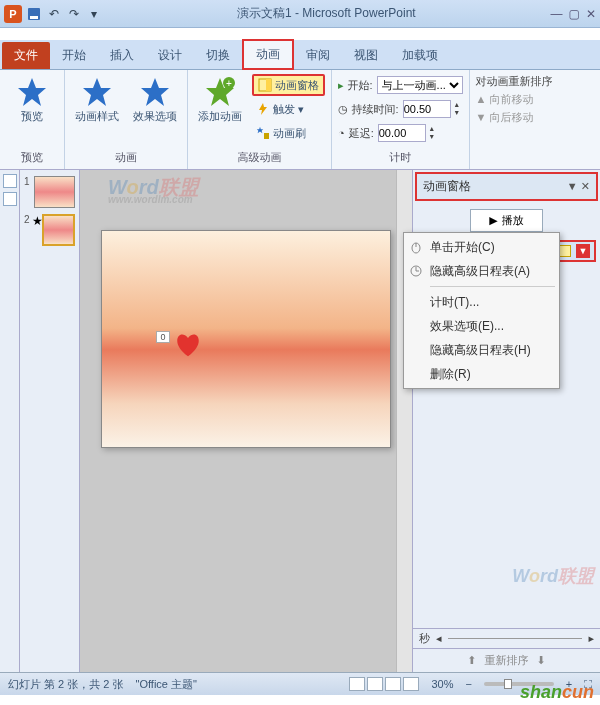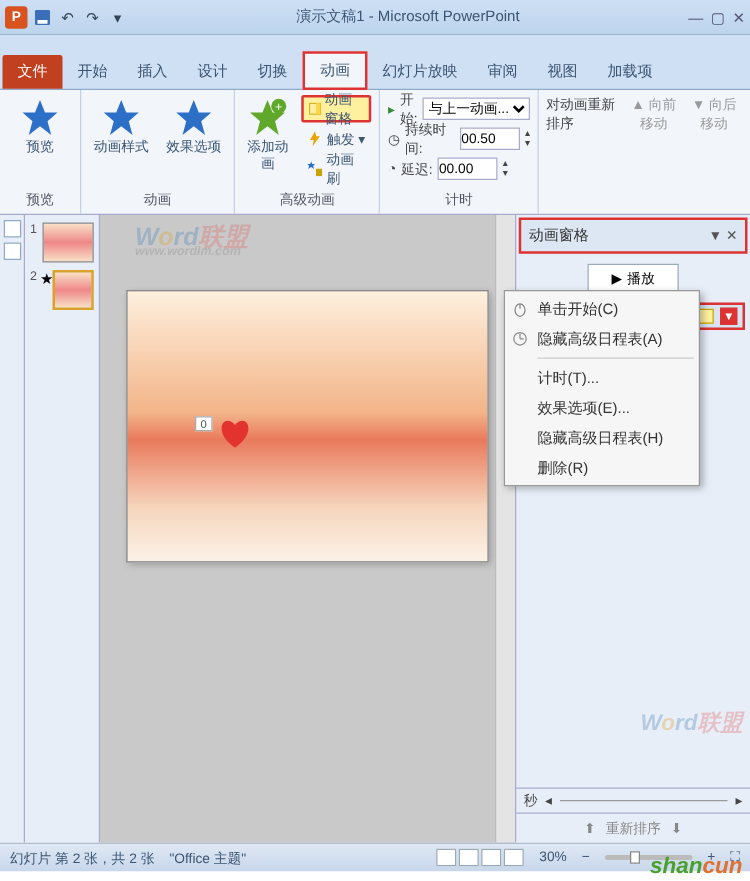--- a/index.html
+++ b/index.html
@@ -5,21 +5,21 @@
 * { margin: 0; padding: 0; box-sizing: border-box; font-family: "Microsoft YaHei", SimSun, sans-serif; }
 body { width: 600px; height: 705px; background: #fff; font-size: 12px; overflow: hidden; }
 
 .titlebar { height: 28px; background: linear-gradient(#cfe0f5, #bcd4ed); display: flex; align-items: center; padding: 0 4px; border-bottom: 1px solid #9ab5d4; }
 .app-icon { width: 18px; height: 18px; background: #d9531e; border-radius: 3px; display: flex; align-items: center; justify-content: center; color: #fff; font-weight: bold; font-size: 11px; margin-right: 4px; }
 .qat { display: flex; gap: 4px; align-items: center; }
 .qat-btn { width: 16px; height: 16px; display: flex; align-items: center; justify-content: center; color: #345; }
 .title-text { flex: 1; text-align: center; color: #3b5573; font-size: 12px; }
 .win-btns { display: flex; gap: 6px; color: #557; }
 
-.tabs { height: 44px; background: #cfe0f5; display: flex; align-items: flex-end; padding-left: 2px; border-bottom: 1px solid #8eaac8; }
+.tabs { height: 30px; background: #cfe0f5; display: flex; align-items: flex-end; padding-left: 2px; border-bottom: 1px solid #8eaac8; margin-top: 12px; }
 .tab { padding: 5px 12px; color: #3b5573; cursor: pointer; }
 .tab.file { background: #c1401f; color: #fff; border-radius: 2px 2px 0 0; }
 .tab.active { background: #f2f6fb; border: 1px solid #8eaac8; border-bottom: 1px solid #f2f6fb; margin-bottom: -1px; }
 .tab.highlight { border: 2px solid #d33; }
 
 .ribbon { height: 100px; background: #f2f6fb; display: flex; border-bottom: 1px solid #aac; }
 .rgroup { border-right: 1px solid #c3d2e5; padding: 4px 6px 2px; display: flex; flex-direction: column; }
 .rgroup-content { flex: 1; display: flex; align-items: flex-start; gap: 6px; }
 .rgroup-label { text-align: center; font-size: 11px; color: #556; padding: 2px 0; }
 .big-btn { display: flex; flex-direction: column; align-items: center; width: 52px; gap: 2px; cursor: pointer; padding-top: 2px; }
@@ -110,21 +110,20 @@
   </div>
 </div>
 
 <div class="tabs">
   <div class="tab file">文件</div>
   <div class="tab">开始</div>
   <div class="tab">插入</div>
   <div class="tab">设计</div>
   <div class="tab">切换</div>
   <div class="tab active highlight">动画</div>
-  <div class="tab">幻灯片放映</div>
   <div class="tab">审阅</div>
   <div class="tab">视图</div>
   <div class="tab">加载项</div>
 </div>
 
 <div class="ribbon">
   <div class="rgroup">
     <div class="rgroup-content">
       <div class="big-btn">
         <svg class="icon" viewBox="0 0 32 32">
@@ -208,21 +207,21 @@
         <span>◔</span>
         <span>延迟:</span>
         <input class="spin" value="00.00" style="">
         <span style="font-size:8px;line-height:8px">▴<br>▾</span>
       </div>
     </div>
     <div class="rgroup-label">计时</div>
   </div>
 
   <div class="rgroup" style="border-right:none">
-    <div class="rgroup-content reorder" style="flex-direction:row;gap:3px;">
+    <div class="rgroup-content reorder" style="flex-direction:column;gap:3px;">
       <div>对动画重新排序</div>
       <div class="disabled">▲ <span>向前移动</span></div>
       <div class="disabled">▼ <span>向后移动</span></div>
     </div>
     <div class="rgroup-label">&nbsp;</div>
   </div>
 </div>
 
 <div class="workspace">
   <div class="sidebar">

